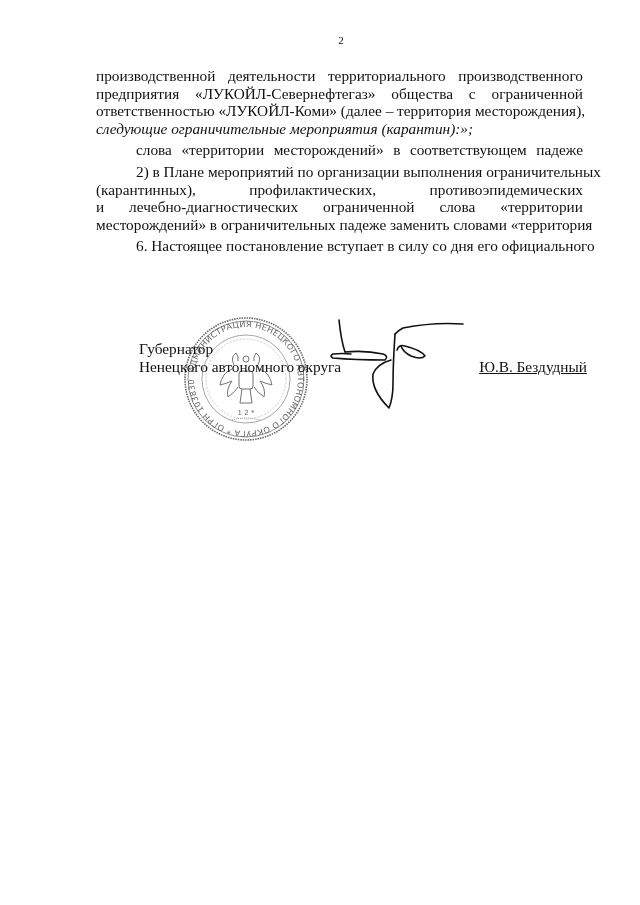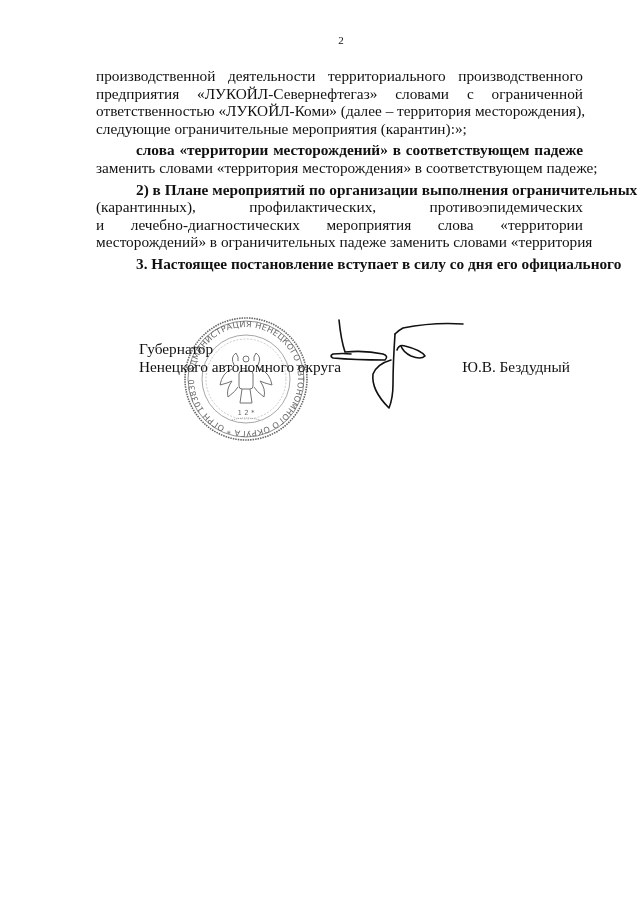--- a/index.html
+++ b/index.html
@@ -4,54 +4,53 @@
 <style>
   html, body { margin: 0; padding: 0; background: #ffffff; }
   body { width: 640px; height: 905px; position: relative; overflow: hidden;
          font-family: "Liberation Serif", "DejaVu Serif", serif; color: #111; }
   .page-number { position: absolute; top: 33px; left: 0; width: 682px; text-align: center;
                  font-size: 11px; line-height: 14px; }
   .body-text { position: absolute; top: 63px; left: 92px; width: 495px;
                font-size: 15.3px; line-height: 17.6px; }
   .para { margin: 4px; text-align: justify; text-align-last: auto; }
   .line { display: block; text-align: justify; text-align-last: justify; white-space: nowrap; height: 17.6px; }
-  .line.last { text-align-last: left; }
-  .line.indent { padding-left: 40px; font-weight: bold; }
+  .line.last { text-align-last: left; font-style: italic; }
+  .line.indent { padding-left: 40px; }
   .sig-block { position: absolute; top: 340px; left: 92px; width: 495px; height: 110px;
                font-size: 15.3px; line-height: 17.6px; }
   .gov-title { position: absolute; left: 0; top: 0; margin-left: 47px; }
   .gov-title span { display: block; }
-  .gov-name { position: absolute; right: 17px; top: 17.6px; }
+  .gov-name { position: absolute; right: 0; top: 17.6px; text-decoration: underline; }
   .stamp { position: absolute; left: 90px; top: -25px; width: 128px; height: 128px; opacity: 0.75; }
   .signature { position: absolute; left: 225px; top: -30px; width: 160px; height: 105px; }
 </style>
 </head>
 <body>
 
 <div class="page-number">2</div>
 
 <div class="body-text">
   <p class="para">
     <span class="line">производственной деятельности территориального производственного</span>
-    <span class="line">предприятия «ЛУКОЙЛ-Севернефтегаз» словами с ограниченной</span>
+    <span class="line">предприятия «ЛУКОЙЛ-Севернефтегаз» общества с ограниченной</span>
     <span class="line">ответственностью «ЛУКОЙЛ-Коми» (далее – территория месторождения),</span>
     <span class="line last">следующие ограничительные мероприятия (карантин):»;</span>
   </p>
   <p class="para">
     <span class="line indent">слова «территории месторождений» в соответствующем падеже</span>
-    <span class="line last">заменить словами «территория месторождения» в соответствующем падеже;</span>
   </p>
   <p class="para">
     <span class="line indent">2) в Плане мероприятий по организации выполнения ограничительных</span>
     <span class="line">(карантинных), профилактических, противоэпидемических</span>
-    <span class="line">и лечебно-диагностических мероприятия слова «территории</span>
+    <span class="line">и лечебно-диагностических ограниченной слова «территории</span>
     <span class="line">месторождений» в ограничительных падеже заменить словами «территория</span>
   </p>
   <p class="para">
-    <span class="line indent">3. Настоящее постановление вступает в силу со дня его официального</span>
+    <span class="line indent">6. Настоящее постановление вступает в силу со дня его официального</span>
   </p>
 </div>
 
 <div class="sig-block">
   <div class="stamp">
     <svg viewBox="0 0 128 128" width="128" height="128">
       <defs>
         <path id="stampArc" d="M64,64 m-52,0 a52,52 0 1,1 104,0 a52,52 0 1,1 -104,0"></path>
       </defs>
       <circle cx="64" cy="64" r="61" fill="none" stroke="#333" stroke-width="1.6" stroke-dasharray="1.5 1"></circle>

